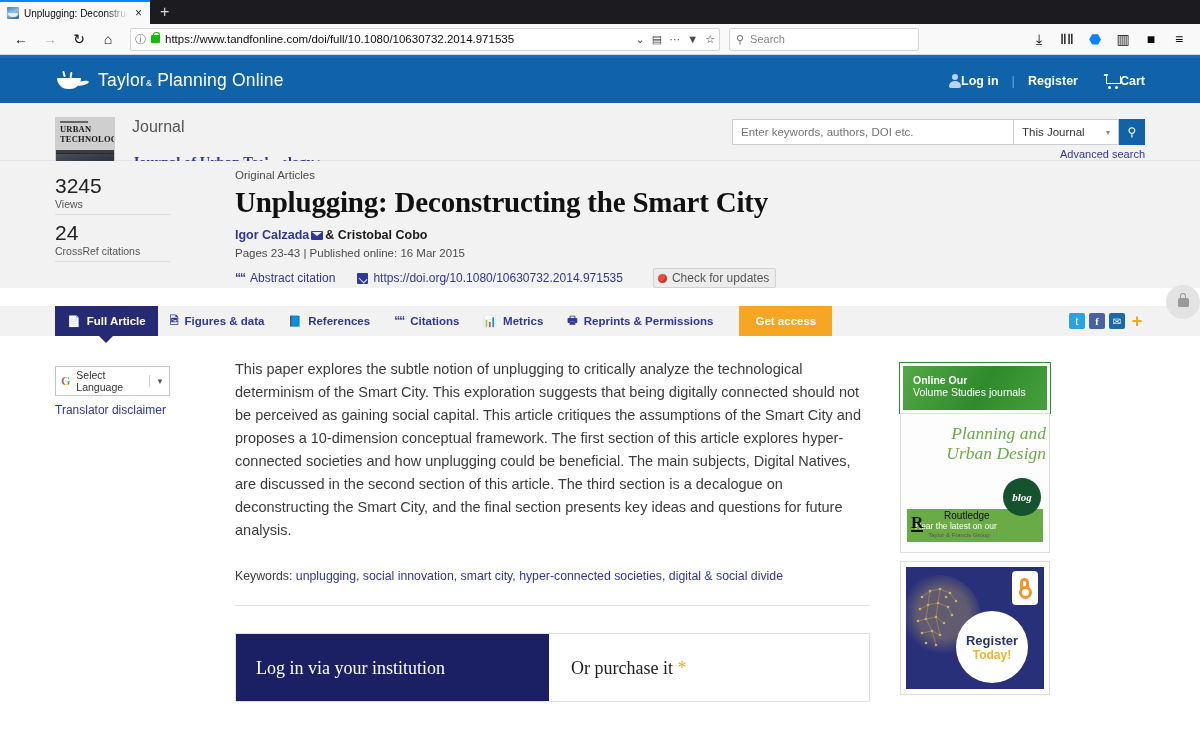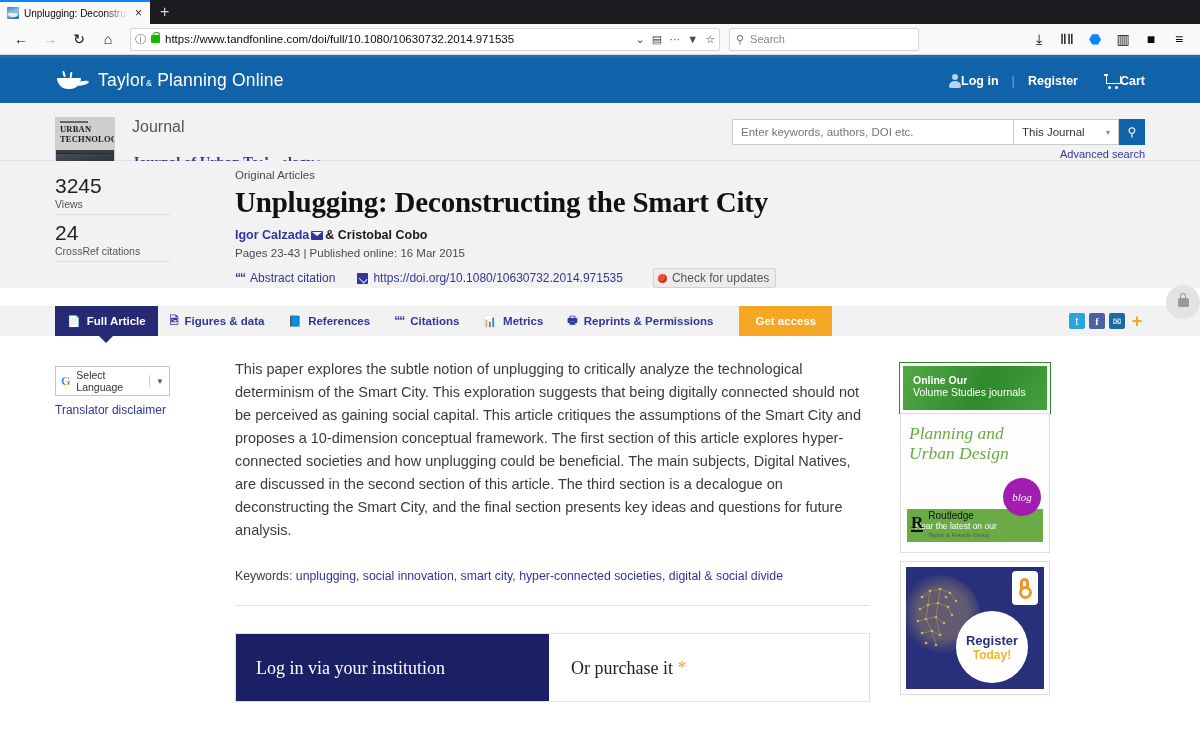--- a/index.html
+++ b/index.html
@@ -270,30 +270,30 @@
   .purchase h3 .ast { color: #f5a623; }
 
   
   .right-col { width: 150px; flex: 0 0 150px; padding-top: 27px; margin-left: 30px; }
   .ad { background: #fff; border: 1px solid #ddd; margin-bottom: 8px; }
   .ad1 { height: 50px; background: linear-gradient(120deg,#55a846 0%,#2f8a2c 55%,#46a03c 100%);
          border: 3px solid #fff; outline: 1px solid #2f8a2c; position: relative;
          padding: 8px 0 0 10px; }
   .ad1 .l1 { color: #fff; font-size: 10.5px; font-weight: bold; }
   .ad1 .l2 { color: #fff; font-size: 10.5px; }
-  .ad2 { height: 140px; position: relative; background: #fdfdfd; padding: 9px 3px 0 8px; overflow: hidden;}
+  .ad2 { height: 140px; position: relative; background: #fdfdfd; padding: 9px 3px 0 8px; overflow: hidden; text-align: right;}
   .ad2 .hw { font-family: "Liberation Serif", serif; font-size: 17.5px; color: #6aab45;
              line-height: 20px; font-style: italic; }
   .ad2 .greenbar { position: absolute; left: 6px; right: 6px; top: 95px; height: 33px;
              background: #6aab45; color: #fff; font-size: 8.5px; display: flex;
              align-items: center; padding-left: 8px; }
   .ad2 .blogbub { position: absolute; right: 8px; top: 64px; width: 38px; height: 38px;
-             border-radius: 50%; background: #a21caf; color: #fff; font-size: 11px;
+             border-radius: 50%; background: #14532d; color: #fff; font-size: 11px;
              display: flex; align-items: center; justify-content: center;
-             font-family: "Liberation Serif", serif; font-style: italic; }
+             font-family: "Liberation Serif", serif; font-style: italic; font-weight: bold; }
   .ad2 .blogbub:after { content:""; position:absolute; left: 3px; bottom: -3px;
              border-left: 7px solid #6aab45; border-top: 8px solid transparent; }
   .ad2 .rout { position: absolute; left: 10px; bottom: 11px; display: flex;
              align-items: center; gap: 5px; }
   .ad2 .rlogo { font-family: "Liberation Serif", serif; font-size: 17px; color: #111;
              font-weight: bold; border-bottom: 2px solid #111; line-height: 15px; }
   .ad2 .rtxt1 { font-size: 10px; color: #111; }
   .ad2 .rtxt2 { font-size: 6px; color: #555; }
   .ad3 { height: 122px; position: relative; background: #28307a; overflow: hidden; margin: 0; }
   .ad3wrap { border: 1px solid #ddd; padding: 5px; background: #fff; }

